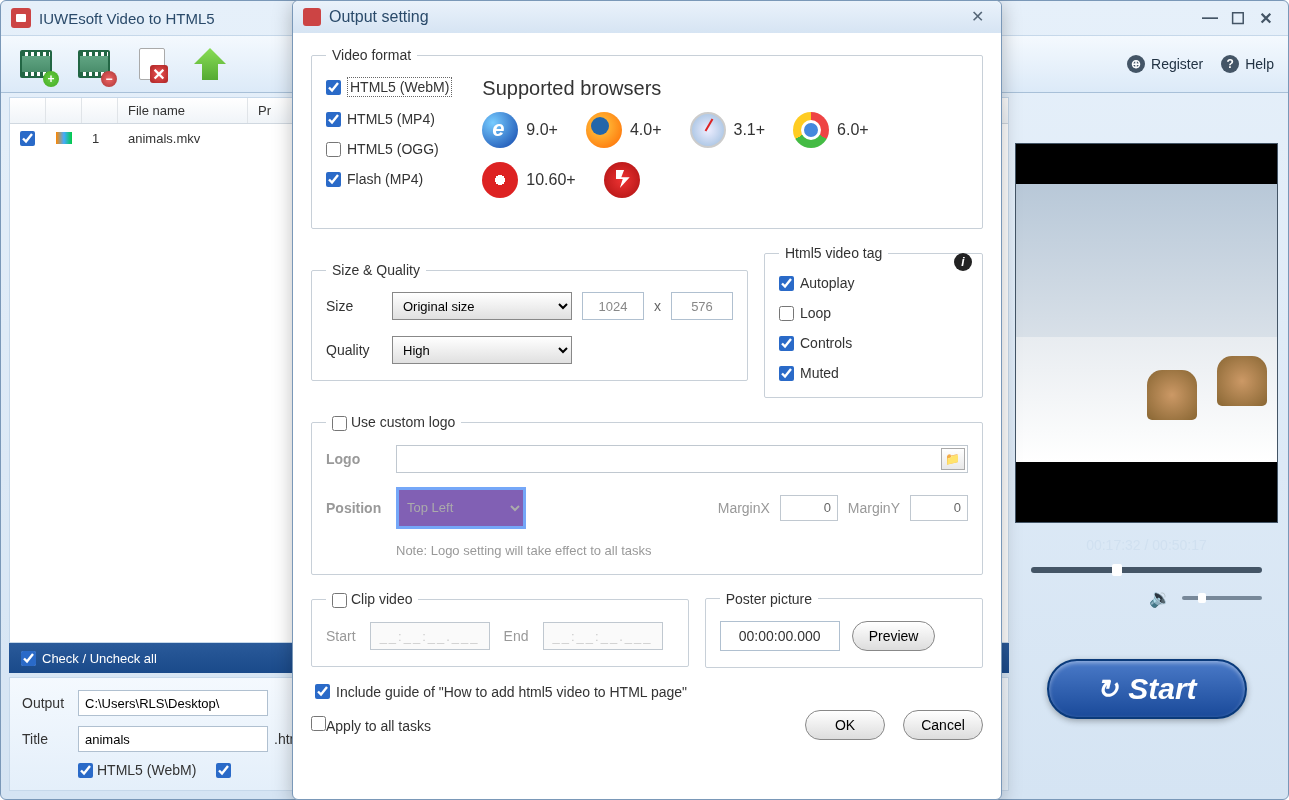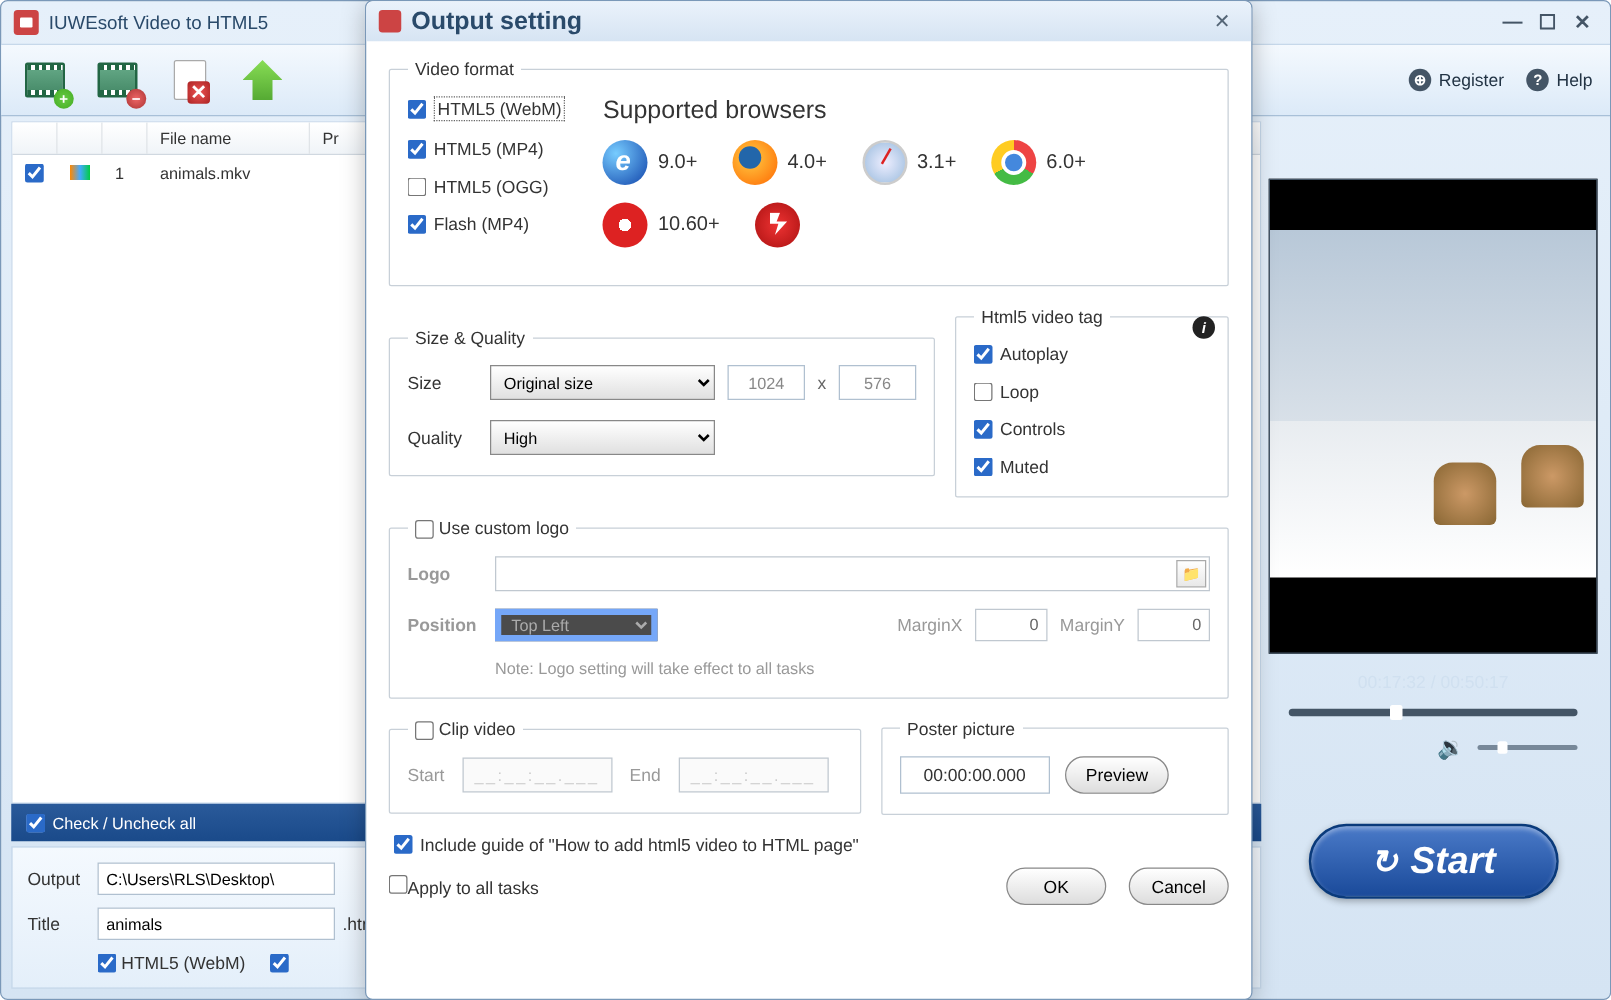--- a/index.html
+++ b/index.html
@@ -66,21 +66,21 @@
 .vol-slider { width: 80px; height: 4px; background: #789; border-radius: 2px; position: relative; }
 .vol-slider .thumb { position: absolute; width: 8px; height: 10px; background: #fff; top: -3px; left: 20%; border-radius: 2px; }
 
 .start-btn { margin: 40px auto 0; width: 200px; height: 60px; background: linear-gradient(180deg,#4a7ac8,#1a4a9a); border: 2px solid #0a3a7a; border-radius: 30px; color: #fff; font-size: 30px; font-weight: bold; display: flex; align-items: center; justify-content: center; gap: 10px; cursor: pointer; box-shadow: inset 0 2px 4px rgba(255,255,255,0.4), 0 2px 6px rgba(0,0,0,0.3); font-style: italic; }
 .start-btn .refresh { font-size: 26px; }
 
 
 .dialog { position: absolute; top: 0; left: 292px; width: 710px; height: 800px; background: #fff; border: 1px solid #7a98b8; border-radius: 6px; box-shadow: 0 4px 20px rgba(0,0,0,0.25); }
 .dialog-titlebar { height: 32px; background: linear-gradient(180deg,#eaf2fb,#d6e4f3); display: flex; align-items: center; padding: 0 10px; border-radius: 6px 6px 0 0; }
 .dialog-titlebar .app-icon { width: 18px; height: 18px; background: #c44; border-radius: 3px; margin-right: 8px; position: relative; }
-.dialog-titlebar .title { font-size: 20px; color: #2a4a6a; flex: 1; font-weight: bold; }
+.dialog-titlebar .title { font-size: 16px; color: #2a4a6a; flex: 1; font-weight: normal; }
 .dialog-close { width: 20px; height: 20px; cursor: pointer; color: #567; font-size: 16px; }
 .dialog-body { padding: 14px 18px; font-size: 14px; color: #333; }
 
 fieldset { border: 1px solid #c8d0d8; border-radius: 2px; padding: 14px 14px 16px; margin-bottom: 16px; position: relative; }
 legend { padding: 0 6px; font-size: 14px; color: #333; }
 legend input[type=checkbox] { vertical-align: middle; margin-right: 4px; }
 
 .video-format-content { display: flex; gap: 30px; }
 .format-checks { display: flex; flex-direction: column; gap: 14px; }
 .format-checks label { display: flex; align-items: center; gap: 6px; }
@@ -112,21 +112,21 @@
 .dimx { color: #666; }
 
 .tag-checks { display: grid; grid-template-columns: 1fr; gap: 14px 4px; }
 .tag-checks label { display: flex; align-items: center; gap: 6px; }
 .info-icon { position: absolute; right: 10px; top: -8px; width: 18px; height: 18px; background: #222; color: #fff; border-radius: 50%; font-size: 12px; display: flex; align-items: center; justify-content: center; font-weight: bold; font-style: italic; }
 
 .logo-row { display: flex; align-items: center; gap: 10px; margin-bottom: 14px; color: #999; }
 .logo-row .lbl { width: 60px; font-weight: bold; }
 .logo-input { flex: 1; height: 28px; border: 1px solid #c0c8d0; background: #fff; position: relative; }
 .logo-input .browse { position: absolute; right: 2px; top: 2px; width: 24px; height: 22px; border: 1px solid #aaa; background: linear-gradient(180deg,#fff,#e8e8e8); display: flex; align-items: center; justify-content: center; font-size: 12px; }
-.logo-row select { width: 130px; height: 26px; border: 5px solid #3b82f6; color: #888; background: #000000; font-size: 13px; padding: 0 4px; }
+.logo-row select { width: 130px; height: 42px; border: 3px solid #3b82f6; color: #888; background: #4c1d95; font-size: 13px; padding: 0 4px; }
 .margin-input { width: 58px; height: 26px; border: 1px solid #c0c8d0; text-align: right; padding: 0 6px; font-size: 13px; color: #666; }
 .logo-note { color: #999; font-size: 13px; padding-left: 70px; }
 
 .clip-row { display: flex; align-items: center; gap: 14px; color: #999; }
 .clip-input { width: 120px; height: 28px; border: 1px solid #c0c8d0; text-align: center; color: #ccc; font-size: 13px; letter-spacing: 2px; }
 
 .poster-row { display: flex; align-items: center; gap: 12px; }
 .poster-input { width: 120px; height: 30px; border: 1px solid #b0c0d0; text-align: center; font-size: 14px; line-height: 28px; }
 .btn { height: 30px; padding: 0 16px; border: 1px solid #888; border-radius: 15px; background: linear-gradient(180deg,#fff,#ddd); font-size: 14px; cursor: pointer; }
 

